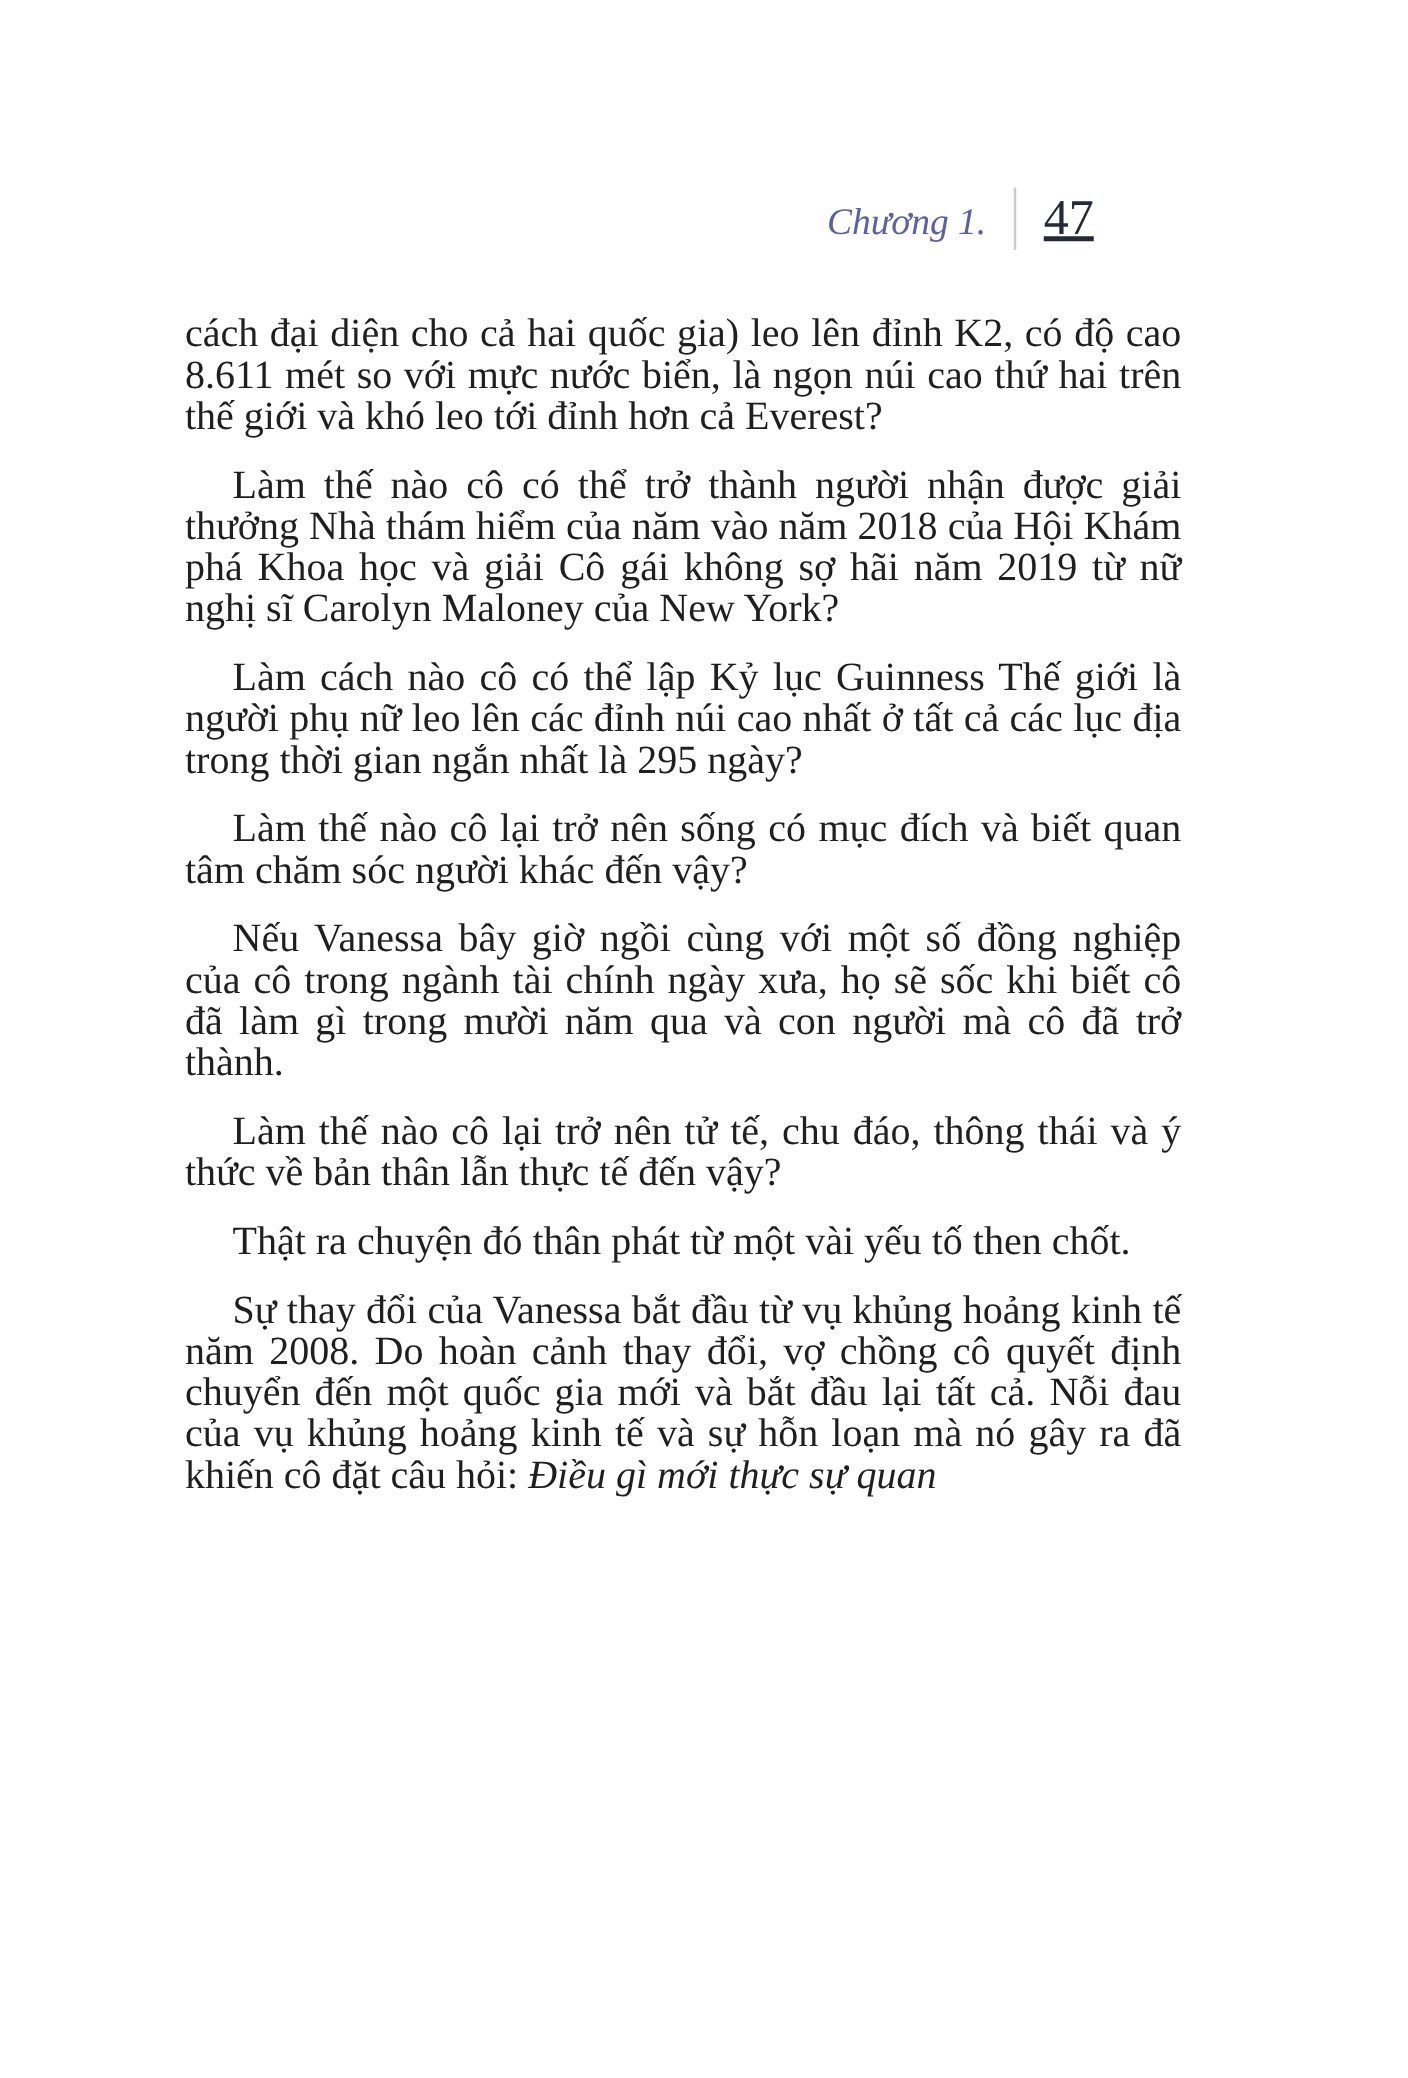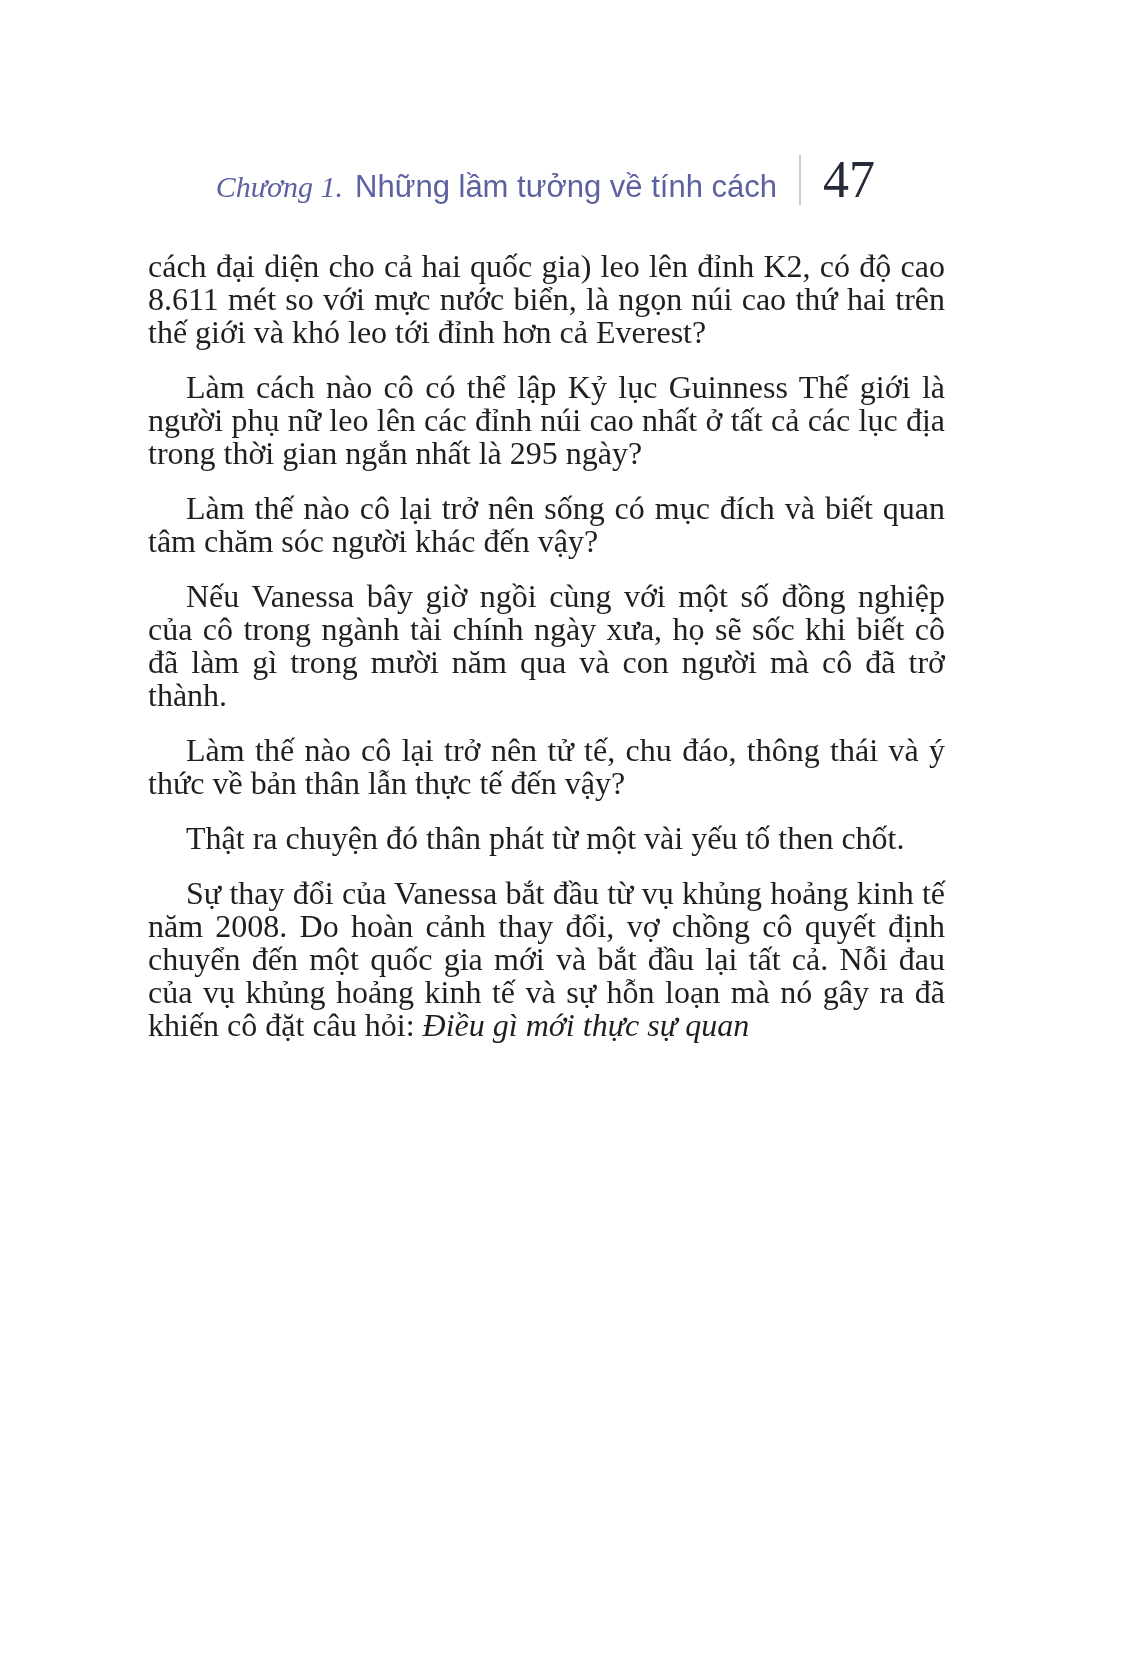--- a/index.html
+++ b/index.html
@@ -37,22 +37,23 @@
     margin-left: 12px;
   }
   .header-divider {
     width: 2px; height: 50px;
     background: #c9cad6;
     margin: 0 22px;
     align-self: center;
   }
   .page-number {
     font-family: "Liberation Serif", serif;
-    font-size: 52px;
+    font-size: 40px;
     color: #252a38;
+    text-decoration: underline;
   }
   .body-text {
     position: absolute;
     top: 250px; left: 148px;
     width: 797px;
     font-size: 32px;
     line-height: 33px;
     text-align: justify;
     color: #1f1f1f;
   }
@@ -64,27 +65,27 @@
   .para:last-child { margin-bottom: 0; }
   .para em { font-style: italic; }
 </style>
 </head>
 <body>
 
 <div class="page">
 
   <header class="page-header">
     <span class="chapter-label">Chương 1.</span>
-    <span class="chapter-title">Những lầm tưởng về tính cách</span>
     <span class="header-divider"></span>
     <span class="page-number">47</span>
   </header>
 
   <main class="body-text">
     <p class="para no-indent">cách đại diện cho cả hai quốc gia) leo lên đỉnh K2, có độ cao 8.611 mét so với mực nước biển, là ngọn núi cao thứ hai trên thế giới và khó leo tới đỉnh hơn cả Everest?</p>
+    <p class="para">Làm thế nào cô có thể trở thành người nhận được giải thưởng Nhà thám hiểm của năm vào năm 2018 của Hội Khám phá Khoa học và giải Cô gái không sợ hãi năm 2019 từ nữ nghị sĩ Carolyn Maloney của New York?</p>
     <p class="para">Làm cách nào cô có thể lập Kỷ lục Guinness Thế giới là người phụ nữ leo lên các đỉnh núi cao nhất ở tất cả các lục địa trong thời gian ngắn nhất là 295 ngày?</p>
     <p class="para">Làm thế nào cô lại trở nên sống có mục đích và biết quan tâm chăm sóc người khác đến vậy?</p>
     <p class="para">Nếu Vanessa bây giờ ngồi cùng với một số đồng nghiệp của cô trong ngành tài chính ngày xưa, họ sẽ sốc khi biết cô đã làm gì trong mười năm qua và con người mà cô đã trở thành.</p>
     <p class="para">Làm thế nào cô lại trở nên tử tế, chu đáo, thông thái và ý thức về bản thân lẫn thực tế đến vậy?</p>
     <p class="para">Thật ra chuyện đó thân phát từ một vài yếu tố then chốt.</p>
     <p class="para"><span>Sự thay đổi của Vanessa bắt đầu từ vụ khủng hoảng kinh tế năm 2008. Do hoàn cảnh thay đổi, vợ chồng cô quyết định chuyển đến một quốc gia mới và bắt đầu lại tất cả. Nỗi đau của vụ khủng hoảng kinh tế và sự hỗn loạn mà nó gây ra đã khiến cô đặt câu hỏi: </span><em>Điều gì mới thực sự quan</em></p>
   </main>
 
 </div>
 

